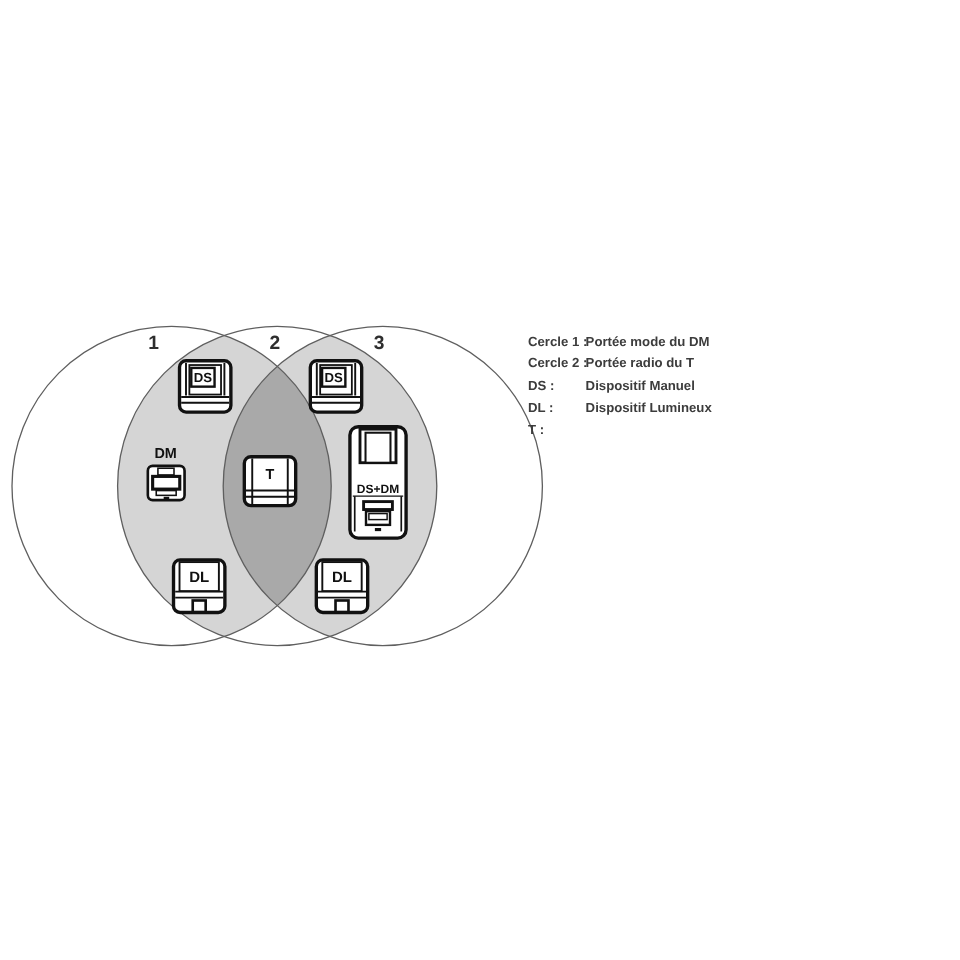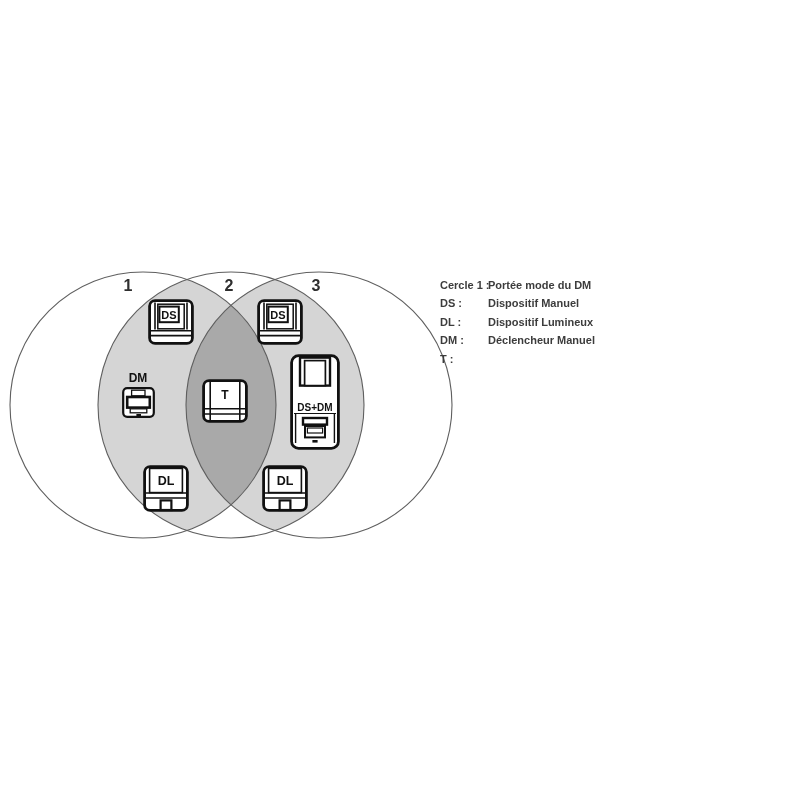--- a/index.html
+++ b/index.html
@@ -150,29 +150,29 @@
       <rect x="17.6" y="35.4" width="10.8" height="9.6" stroke-width="2.2"></rect>
     </g>
   </svg>
 
   <div id="legend">
     <div class="legend-row">
       <span class="legend-term">Cercle 1 :</span>
       <span class="legend-def">Portée mode du DM</span>
     </div>
     <div class="legend-row">
+      <span class="legend-term">Cercle 2 :</span>
+      <span class="legend-def">Portée radio du T</span>
+    </div>
+    <div class="legend-row">
       <span class="legend-term">DS :</span>
       <span class="legend-def">Dispositif Manuel</span>
     </div>
     <div class="legend-row">
       <span class="legend-term">DL :</span>
       <span class="legend-def">Dispositif Lumineux</span>
-    </div>
-    <div class="legend-row">
-      <span class="legend-term">DM :</span>
-      <span class="legend-def">Déclencheur Manuel</span>
     </div>
     <div class="legend-row">
       <span class="legend-term">T :</span>
     </div>
   </div>
 
 </div>
 
 </body></html>

